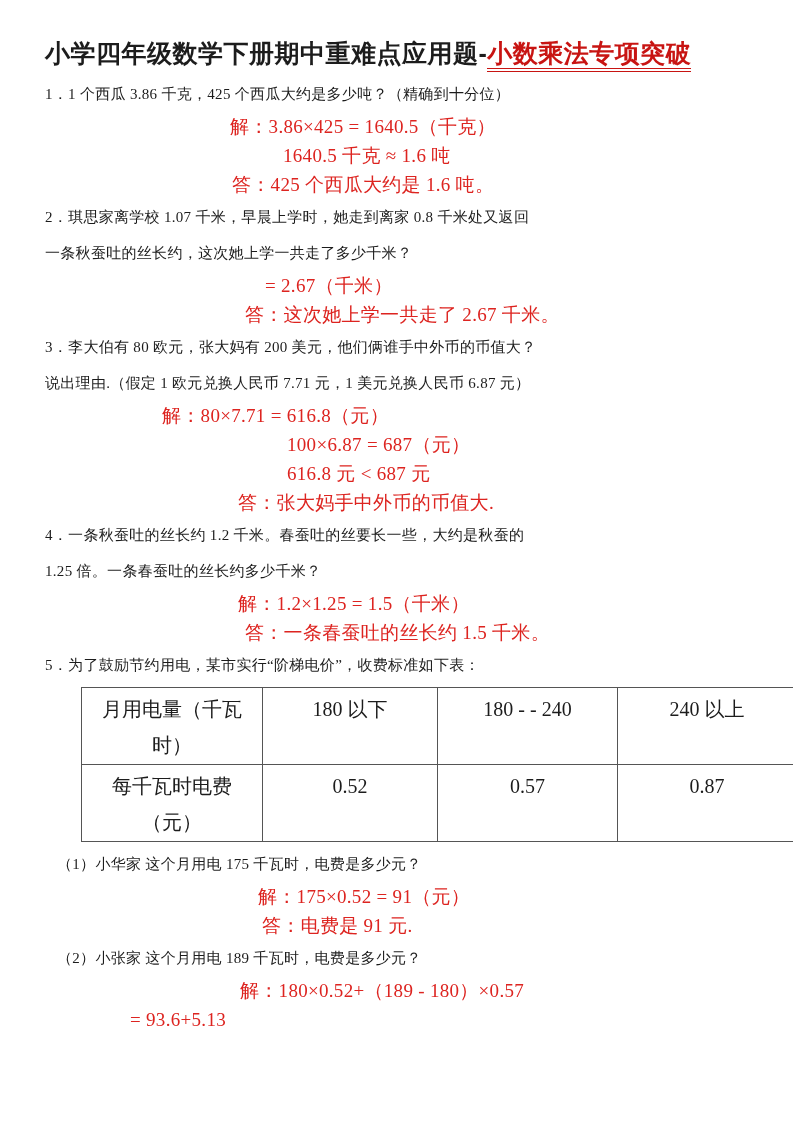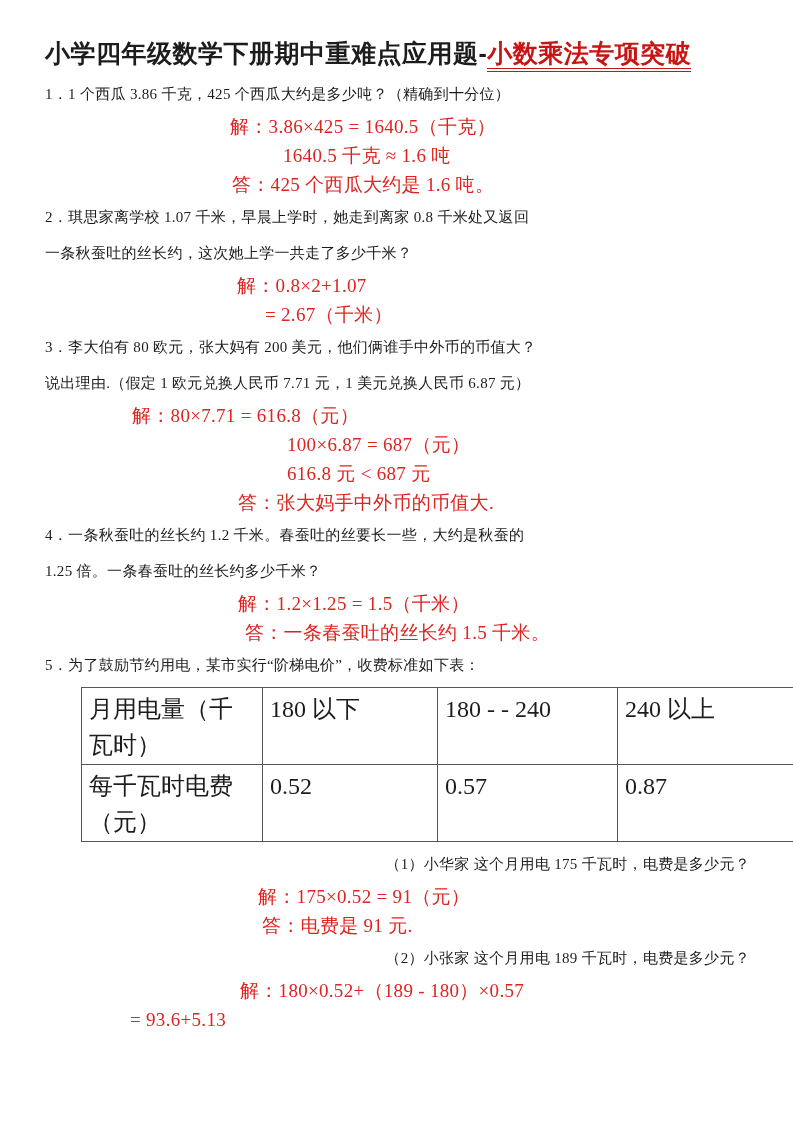--- a/index.html
+++ b/index.html
@@ -28,40 +28,40 @@
   .doc-title .red-part {
     color: var(--title-red, #c81412);
     border-bottom: 4px double var(--title-red, #c81412);
     padding-bottom: 1px;
   }
   .q-line {
     font-size: 15px;
     line-height: 36px;
     letter-spacing: 0.3px;
   }
-  .sub-q .q-line { padding-left: 12px; text-align: right; }
+  .sub-q .q-line { padding-left: 12px; }
   .sol-line {
     color: var(--solution-red, #dd2420);
     font-size: 19px;
     line-height: 29px;
     font-style: normal;
     letter-spacing: 0.3px;
   }
   table.rate-table {
     border-collapse: collapse;
     table-layout: fixed;
     width: 656px;
     margin: 4px 0 4px 36px;
   }
   table.rate-table td {
     border: 1px solid var(--table-border, #555555);
     height: 73px;
     vertical-align: top;
-    text-align: left;
-    font-size: 24px;
+    text-align: center;
+    font-size: 20px;
     line-height: 36px;
     padding: 3px 7px 0 7px;
     overflow: hidden;
   }
   .c1 { width: 166px; } .c2 { width: 160px; } .c3 { width: 165px; } .c4 { width: 164px; }
 </style>
 </head>
 <body>
 
 <div class="page">
@@ -71,28 +71,28 @@
   <div>
     <div class="q-line">1．1 个西瓜 3.86 千克，425 个西瓜大约是多少吨？（精确到十分位）</div>
     <div class="sol-line" style="margin-left:185px">解：3.86×425 = 1640.5（千克）</div>
     <div class="sol-line" style="margin-left:238px">1640.5 千克 ≈ 1.6 吨</div>
     <div class="sol-line" style="margin-left:187px">答：425 个西瓜大约是 1.6 吨。</div>
   </div>
 
   <div>
     <div class="q-line">2．琪思家离学校 1.07 千米，早晨上学时，她走到离家 0.8 千米处又返回</div>
     <div class="q-line">一条秋蚕吐的丝长约，这次她上学一共走了多少千米？</div>
-    <div class="sol-line" style="margin-left:192px">解：0.8×2+1.07</div>
     <div class="sol-line" style="margin-left:220px">= 2.67（千米）</div>
+    <div class="sol-line" style="margin-left:200px">答：这次她上学一共走了 2.67 千米。</div>
   </div>
 
   <div>
     <div class="q-line">3．李大伯有 80 欧元，张大妈有 200 美元，他们俩谁手中外币的币值大？</div>
     <div class="q-line">说出理由.（假定 1 欧元兑换人民币 7.71 元，1 美元兑换人民币 6.87 元）</div>
-    <div class="sol-line" style="margin-left:87px">解：80×7.71 = 616.8（元）</div>
+    <div class="sol-line" style="margin-left:117px">解：80×7.71 = 616.8（元）</div>
     <div class="sol-line" style="margin-left:242px">100×6.87 = 687（元）</div>
     <div class="sol-line" style="margin-left:242px">616.8 元 &lt; 687 元</div>
     <div class="sol-line" style="margin-left:193px">答：张大妈手中外币的币值大.</div>
   </div>
 
   <div>
     <div class="q-line">4．一条秋蚕吐的丝长约 1.2 千米。春蚕吐的丝要长一些，大约是秋蚕的</div>
     <div class="q-line">1.25 倍。一条春蚕吐的丝长约多少千米？</div>
     <div class="sol-line" style="margin-left:193px">解：1.2×1.25 = 1.5（千米）</div>
     <div class="sol-line" style="margin-left:200px">答：一条春蚕吐的丝长约 1.5 千米。</div>

